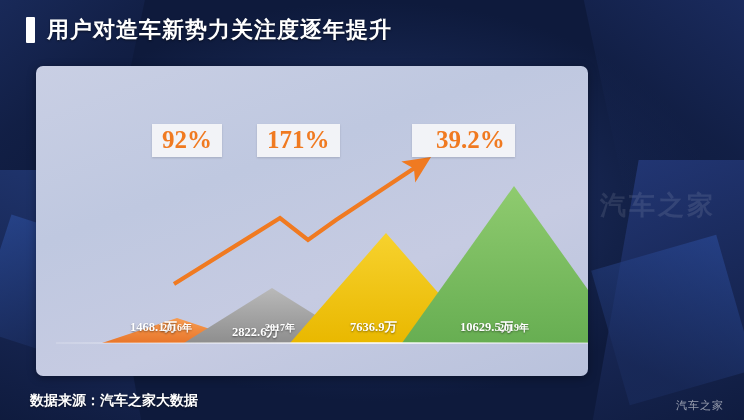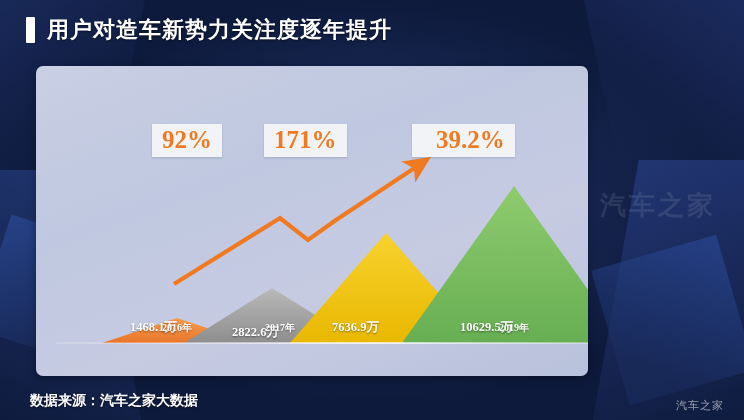--- a/index.html
+++ b/index.html
@@ -137,26 +137,26 @@
       <path d="M 254 277 L 350 167 L 446 277 Z" fill="url(#g2)"></path>
 
       <path d="M 366 277 L 478 120 L 590 277 Z" fill="url(#g3)"></path>
 
       <polyline points="138,218 244,152 272,174 300,154 380,101" fill="none" stroke="#f07a21" stroke-width="4.2" stroke-linejoin="miter" stroke-linecap="butt" marker-end="url(#arrowhead)"></polyline>
     </svg>
 
     <div id="axis-line"></div>
 
     <div class="growth" style="left:116px;top:58px;">92%</div>
-    <div class="growth" style="left:228px;top:58px;">171%</div>
+    <div class="growth" style="left:221px;top:58px;">171%</div>
     <div class="growth" style="left:376px;top:58px;padding-left:24px;">39.2%</div>
 
     <div class="peaklabel" style="left:94px;top:253px;">1468.1万</div>
     <div class="peaklabel" style="left:196px;top:258px;">2822.6万</div>
-    <div class="peaklabel" style="left:296px;top:253px;">7636.9万</div>
+    <div class="peaklabel" style="left:314px;top:253px;">7636.9万</div>
     <div class="peaklabel" style="left:424px;top:253px;">10629.5万</div>
 
     <div class="year" style="left:93px;">2016年</div>
     <div class="year" style="left:196px;">2017年</div>
     <div class="year" style="left:430px;">2019年</div>
   </div>
 
   <div id="wm-big">汽车之家</div>
 
   <div id="source">数据来源：汽车之家大数据</div>

